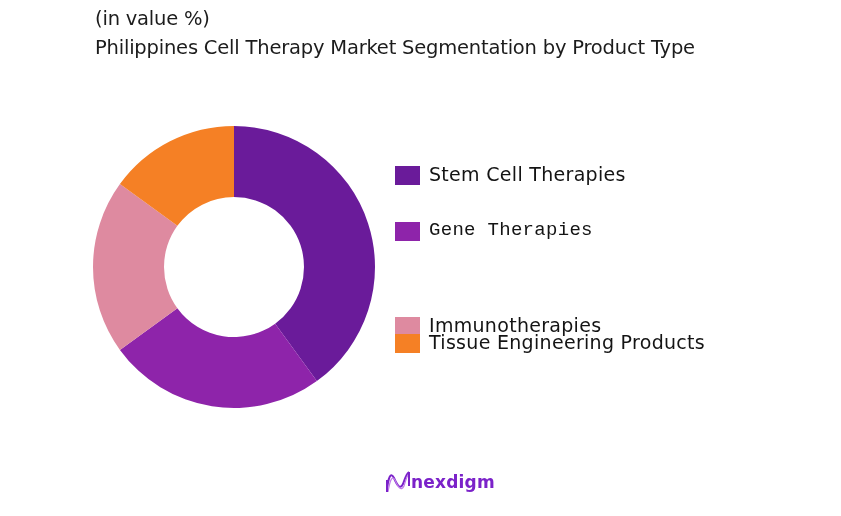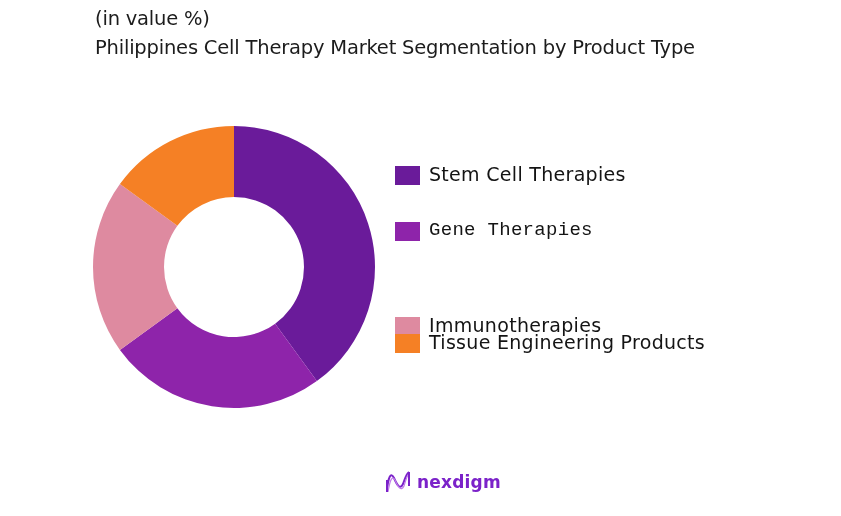--- a/index.html
+++ b/index.html
@@ -7,21 +7,21 @@
          font-family: "DejaVu Sans", "Liberation Sans", sans-serif; color: #1a1a1a; }
   .title { position: absolute; left: 95px; top: 4px; font-size: 19.5px; line-height: 29px;
            letter-spacing: -0.2px; color: #1c1c1c; }
   .title div { white-space: nowrap; }
   .chart { position: absolute; left: 0; top: 0; }
   .legend { position: absolute; left: 395px; top: 163px; }
   .legend-item { position: absolute; left: 0; display: flex; align-items: flex-end; white-space: nowrap; }
   .swatch { width: 25px; height: 19px; margin-right: 9px; }
   .legend-label { font-size: 19px; color: #141414; letter-spacing: 0.3px; }
   .logo { position: absolute; left: 385px; top: 470px; display: flex; align-items: center; }
-  .logo-text { font-size: 17px; font-weight: bold; color: #7b22c9; margin-left: 6px; letter-spacing: 0.2px; }
+  .logo-text { font-size: 17px; font-weight: bold; color: #7b22c9; letter-spacing: 0.2px; }
 </style>
 </head>
 <body>
 
 <div class="title">
   <div>(in value %)</div>
   <div>Philippines Cell Therapy Market Segmentation by Product Type</div>
 </div>
 
 <svg class="chart" width="841" height="516">

